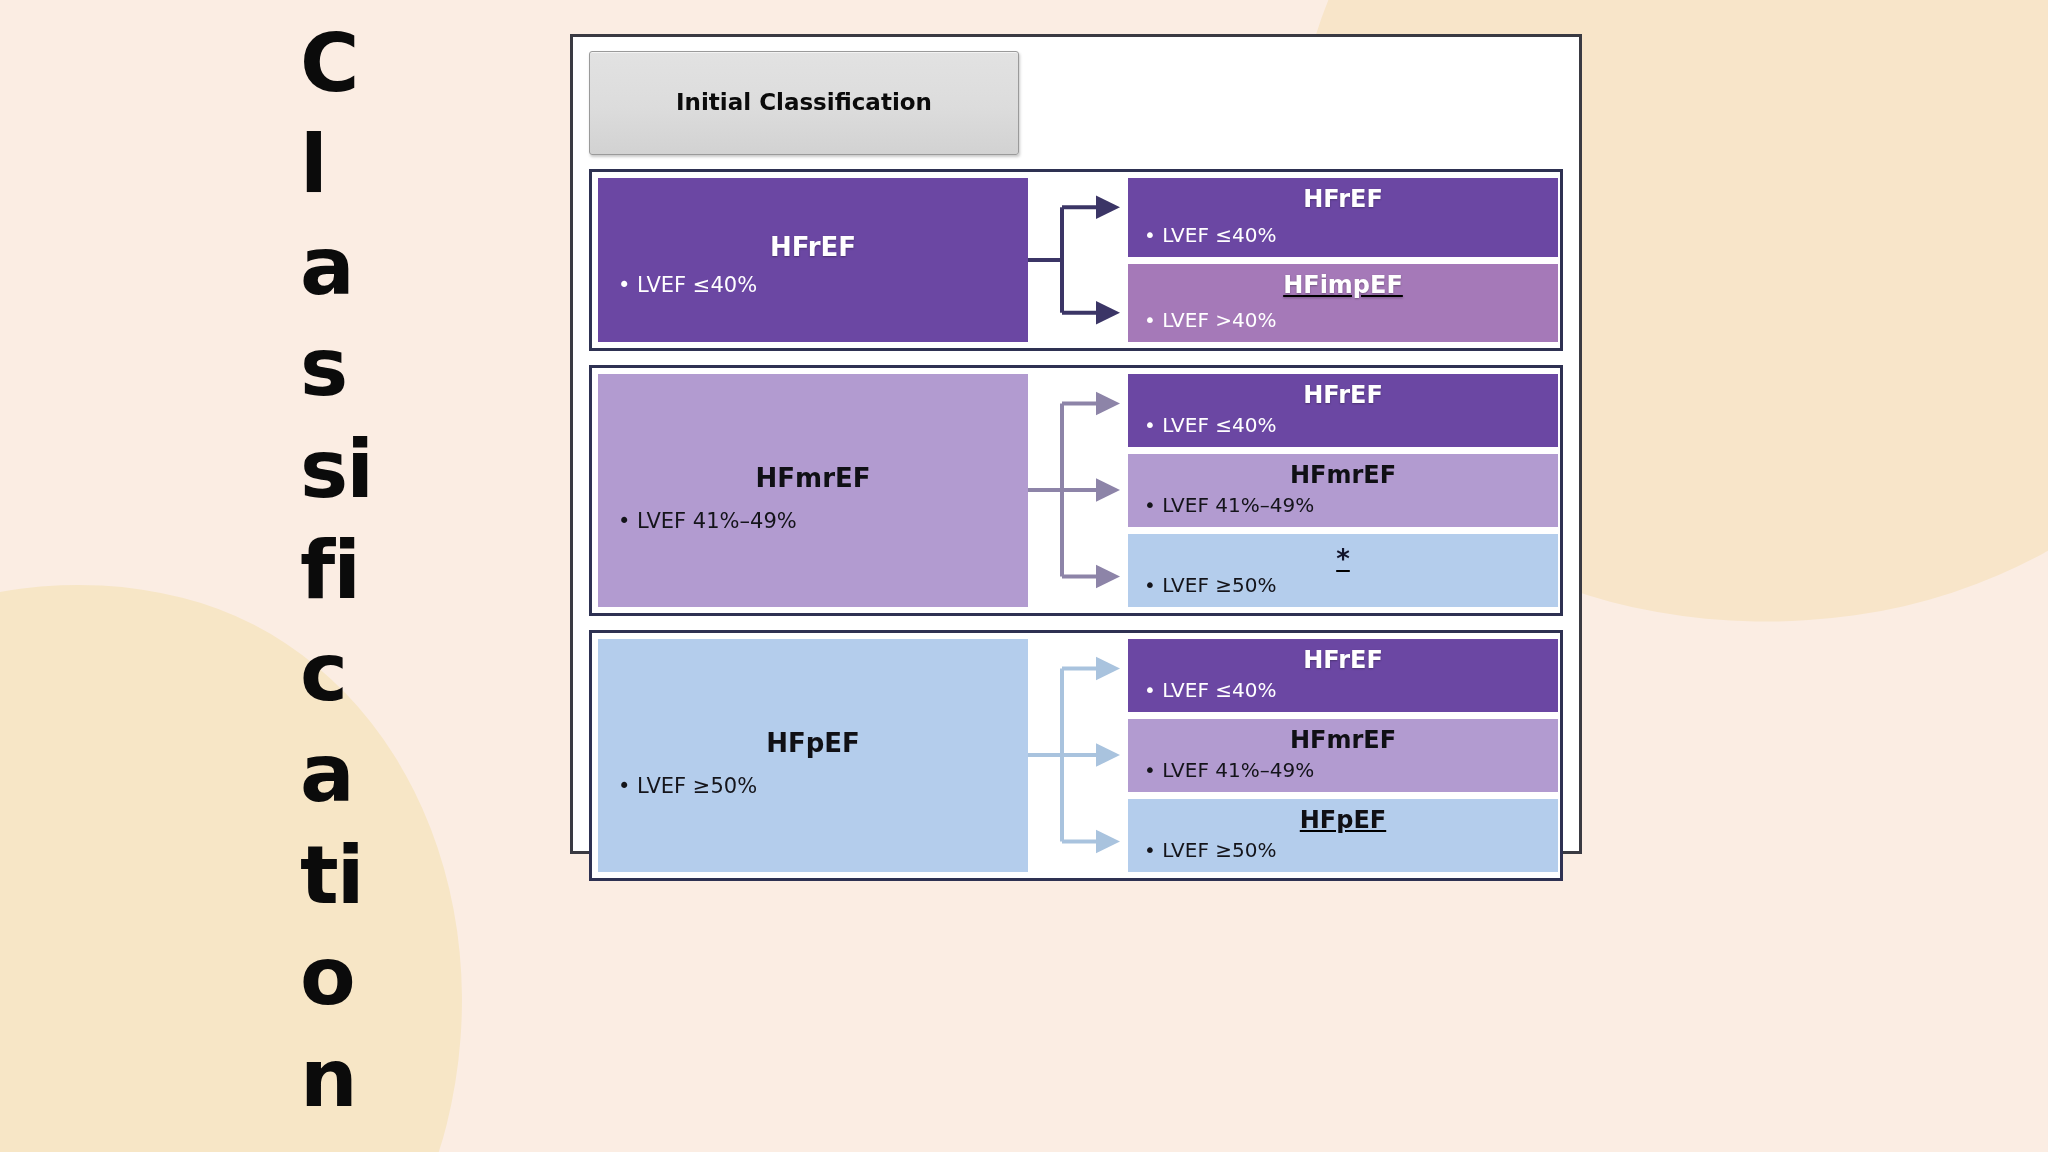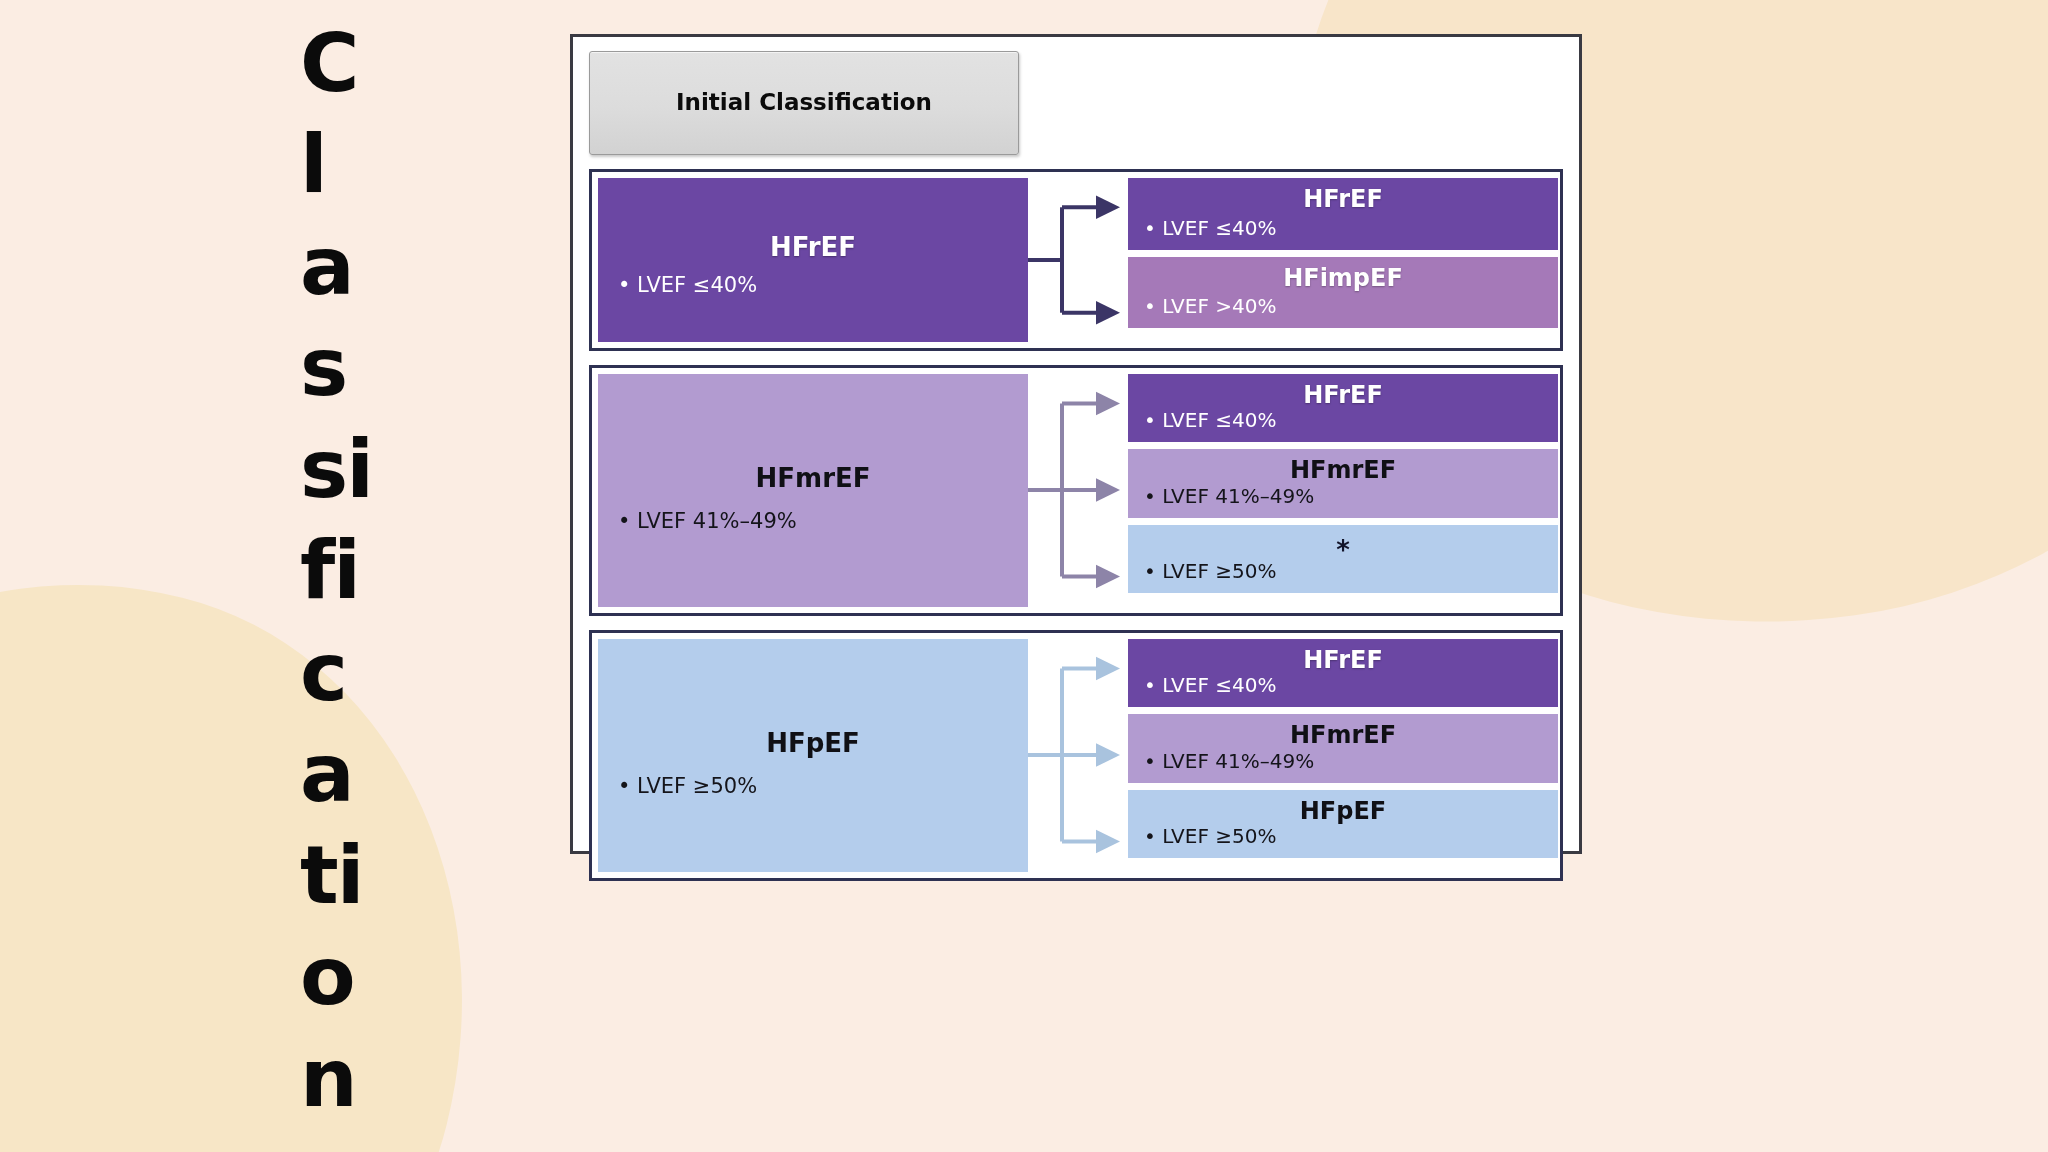--- a/index.html
+++ b/index.html
@@ -184,21 +184,21 @@
     flex: 1 1 0;
     position: relative;
     box-sizing: border-box;
     padding: 4px 14px 4px 14px;
     margin-bottom: 7px;
     display: flex;
     flex-direction: column;
     align-items: center;
     justify-content: flex-start;
   }
-  .reclass-box:last-child { margin-bottom: 14px; }
+  .reclass-box:last-child { margin-bottom: 0; text-decoration: underline; }
   .reclass-title {
     font-family: "DejaVu Sans", sans-serif;
     font-weight: 700;
     font-size: 24px;
     line-height: 1.1;
     color: #FFFFFF;
     text-shadow: 0 1px 2px rgba(0,0,0,0.3);
     margin-top: 4px;
   }
   .reclass-title.dark {

